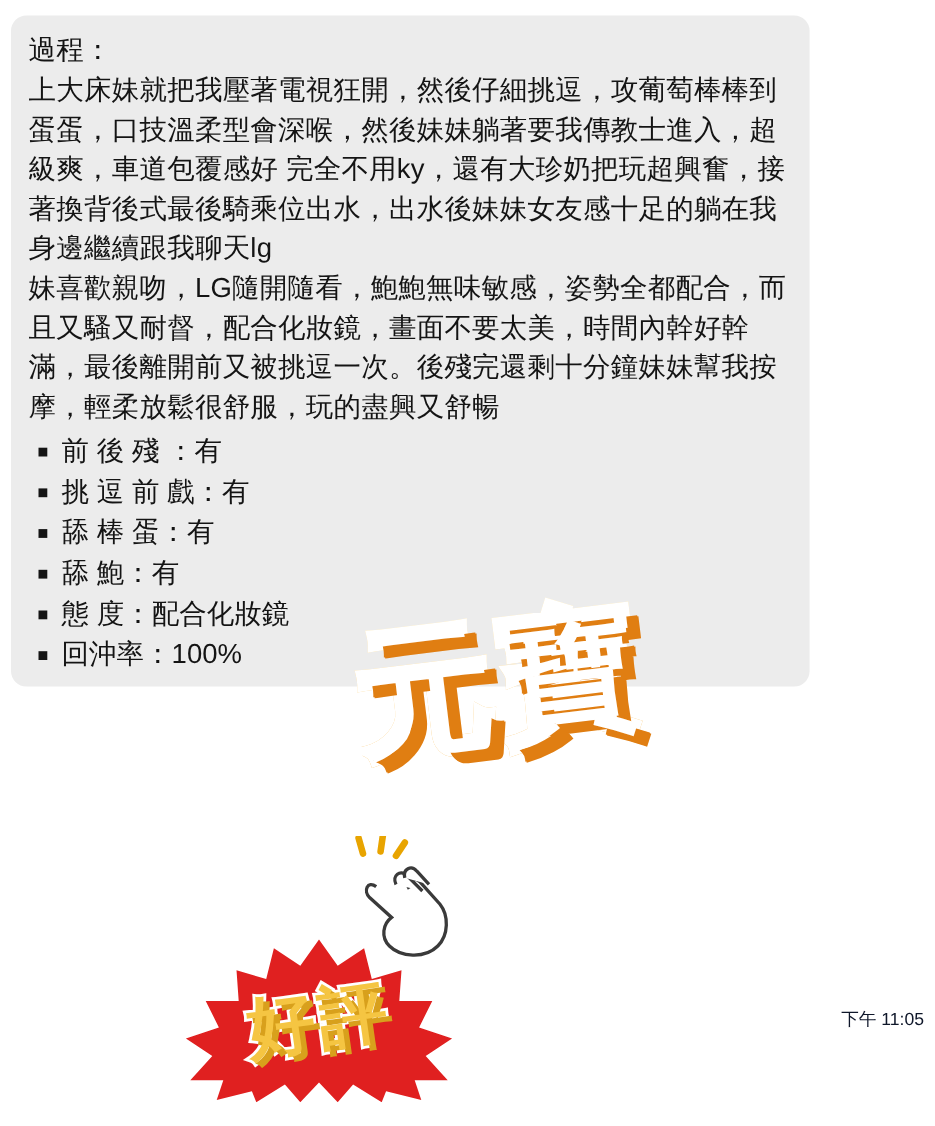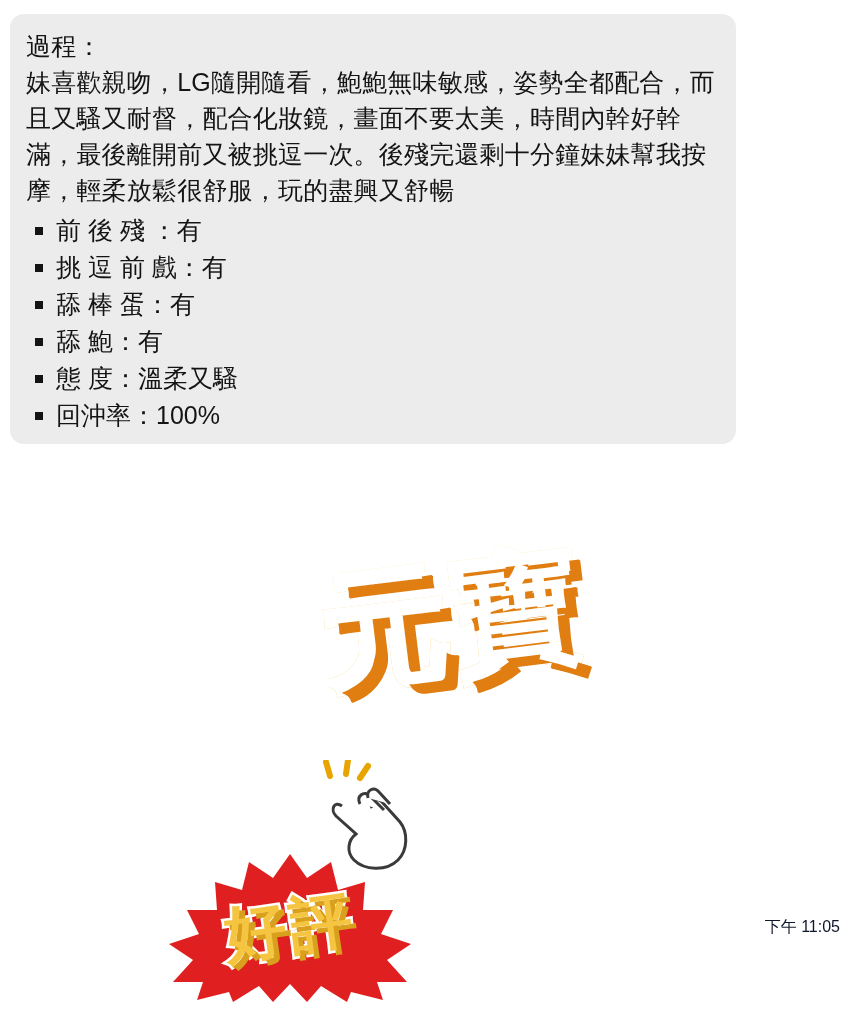--- a/index.html
+++ b/index.html
@@ -132,27 +132,28 @@
   }
 </style>
 </head>
 <body>
 
 <div class="chat">
 
   <div class="incoming-row">
     <div class="bubble-in">
       <div class="msg-text">過程：</div>
+      <div class="msg-text">上大床妹就把我壓著電視狂開，然後仔細挑逗，攻葡萄棒棒到蛋蛋，口技溫柔型會深喉，然後妹妹躺著要我傳教士進入，超級爽，車道包覆感好 完全不用ky，還有大珍奶把玩超興奮，接著換背後式最後騎乘位出水，出水後妹妹女友感十足的躺在我身邊繼續跟我聊天lg</div>
       <div class="msg-text">妹喜歡親吻，LG隨開隨看，鮑鮑無味敏感，姿勢全都配合，而且又騷又耐督，配合化妝鏡，畫面不要太美，時間內幹好幹滿，最後離開前又被挑逗一次。後殘完還剩十分鐘妹妹幫我按摩，輕柔放鬆很舒服，玩的盡興又舒暢</div>
       <ul class="bullets">
         <li>前 後 殘 ：有</li>
         <li>挑 逗 前 戲：有</li>
         <li>舔 棒 蛋：有</li>
         <li>舔 鮑：有</li>
-        <li>態 度：溫柔又騷</li>
+        <li>態 度：配合化妝鏡</li>
         <li>回沖率：100%</li>
       </ul>
     </div>
   </div>
 
   <div class="bubble-time-out">下午 11:05</div>
 
   <div class="stamp-yuanbao">
     <span>元寶</span>
   </div>

